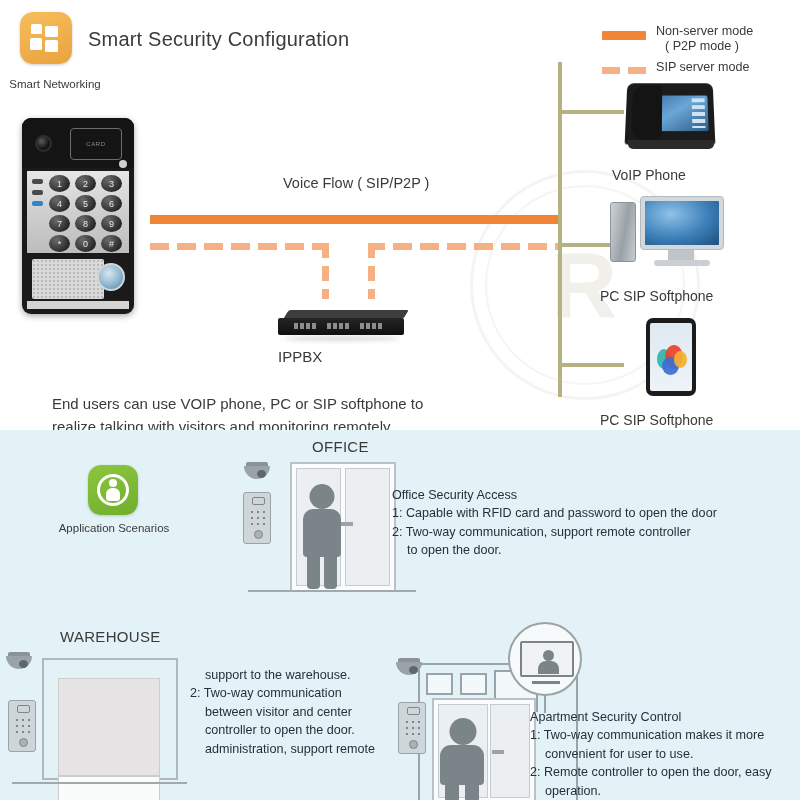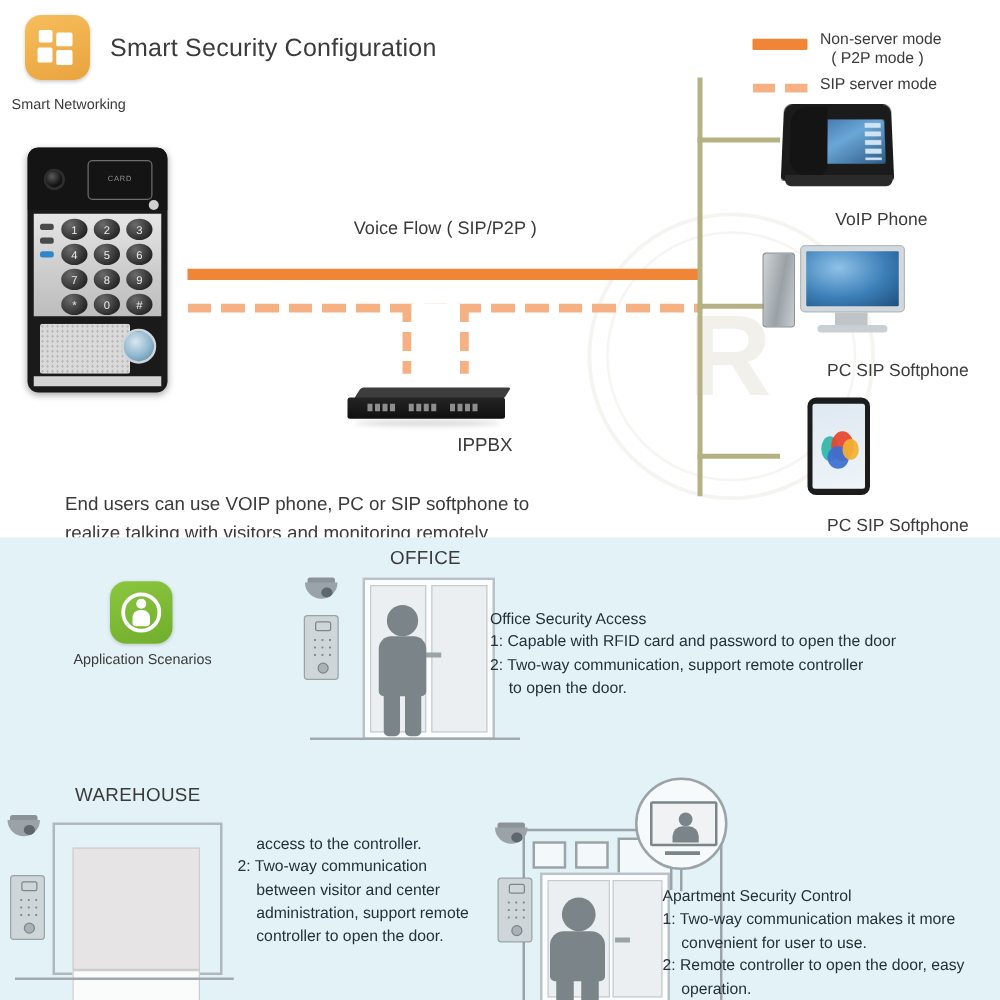--- a/index.html
+++ b/index.html
@@ -90,21 +90,21 @@
 
   
   .trunk { position: absolute; background: #b5b183; }
   .trunk-v { left: 558px; top: 62px; width: 4px; height: 335px; }
   .branch  { height: 4px; }
   .br1 { left: 558px; top: 110px; width: 66px; }
   .br2 { left: 558px; top: 243px; width: 66px; }
   .br3 { left: 558px; top: 363px; width: 66px; }
 
   
-  .dev-label { position: absolute; font-size: 14px; color: #3a3a3a; text-align: right; }
+  .dev-label { position: absolute; font-size: 14px; color: #3a3a3a; text-align: left; }
 
   
   .intercom {
     position: absolute; left: 22px; top: 118px; width: 112px; height: 196px;
     background: #1a1a1a; border-radius: 9px; box-shadow: 0 2px 6px rgba(0,0,0,.35);
     overflow: hidden;
   }
   .ic-top { position: absolute; left: 0; top: 0; width: 112px; height: 50px; background: #141414; }
   .ic-cam {
     position: absolute; left: 13px; top: 17px; width: 17px; height: 17px;
@@ -492,25 +492,25 @@
         <span class="isk"></span>
         <span class="isb"></span>
     </div>
 
     <div class="wh-box" style="left:42px; top:228px; width:136px; height:122px;"></div>
     <div class="wh-crate" style="left:58px; top:248px; width:102px; height:98px;"></div>
     <div class="wh-crate" style="left:58px; top:346px; width:102px; height:30px; background:#fafbfb;"></div>
     <div class="ground" style="left:12px; top:352px; width:175px; height:1.5px;"></div>
 
     <div class="body-text" style="left:190px; top:236px; width:218px;">
-      <span class="cont">access to the controller.</span>
+      <span class="cont">support to the warehouse.</span>
       <span class="li">2: Two-way communication</span>
       <span class="cont">between visitor and center</span>
+      <span class="cont">controller to open the door.</span>
       <span class="cont">administration, support remote</span>
-      <span class="cont">controller to open the door.</span>
     </div>
 
     <div class="dome" style="left:396px; top:228px;">
       <span class="mount"></span>
         <span class="cap"></span>
         <span class="lens"></span>
     </div>
 
     <div class="wall-line" style="left:418px; top:233px; width:2px; height:140px;"></div>
     <div class="wall-line" style="left:418px; top:233px; width:160px; height:2px;"></div>

